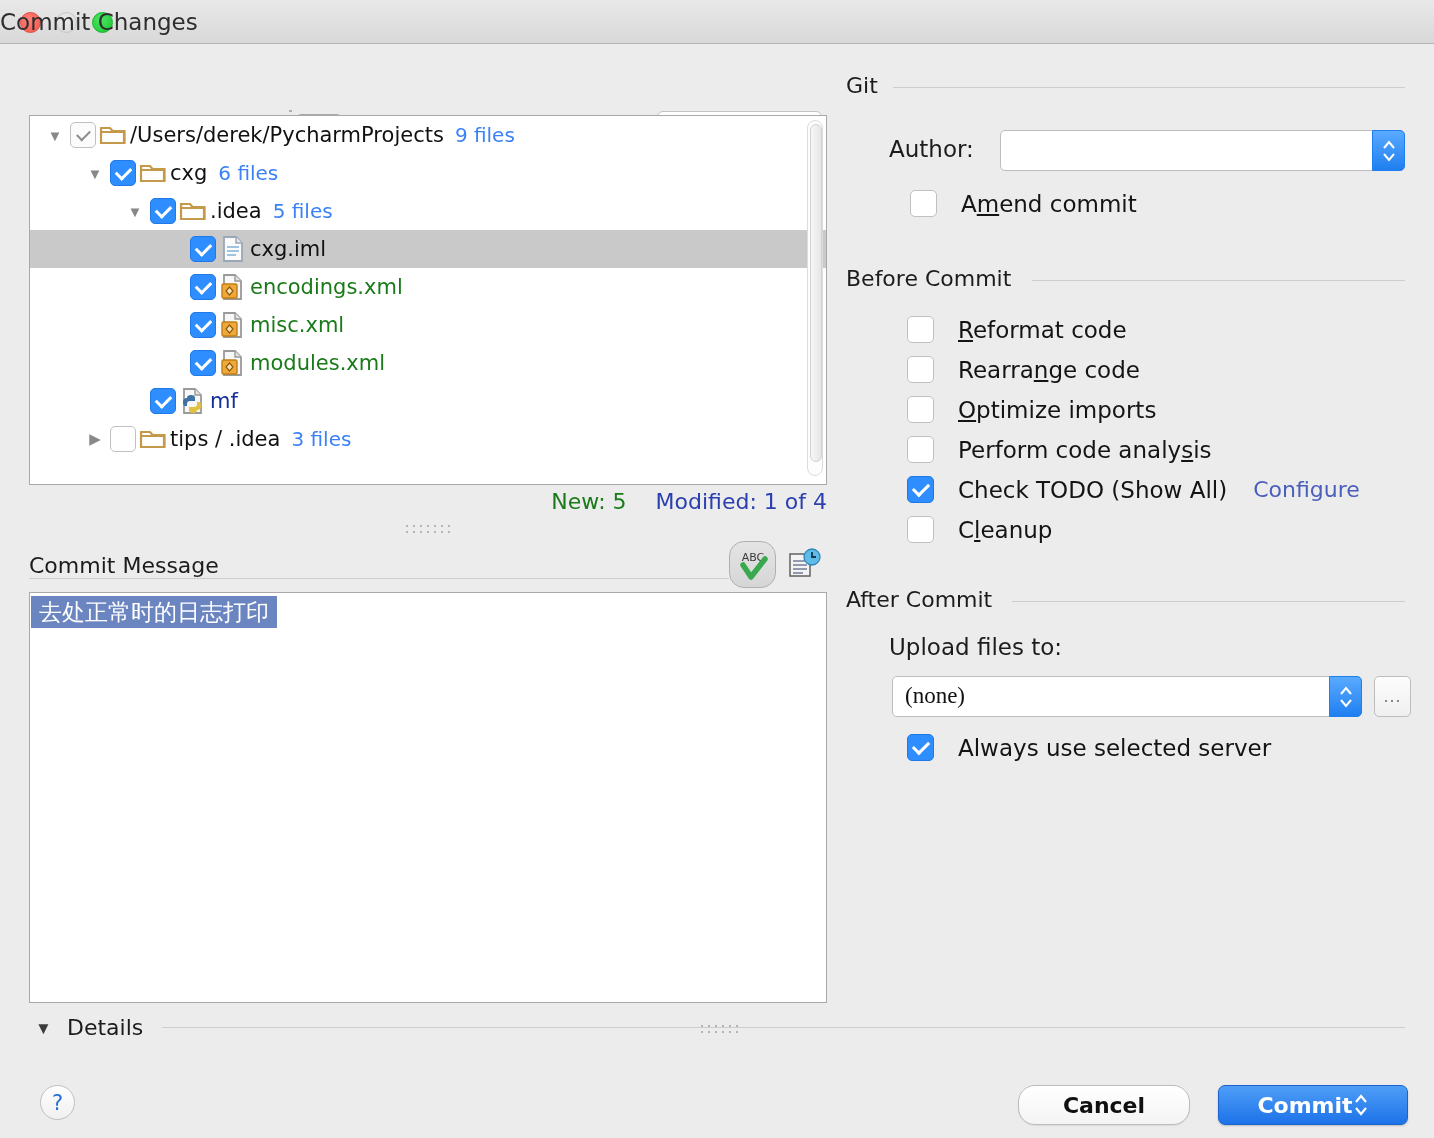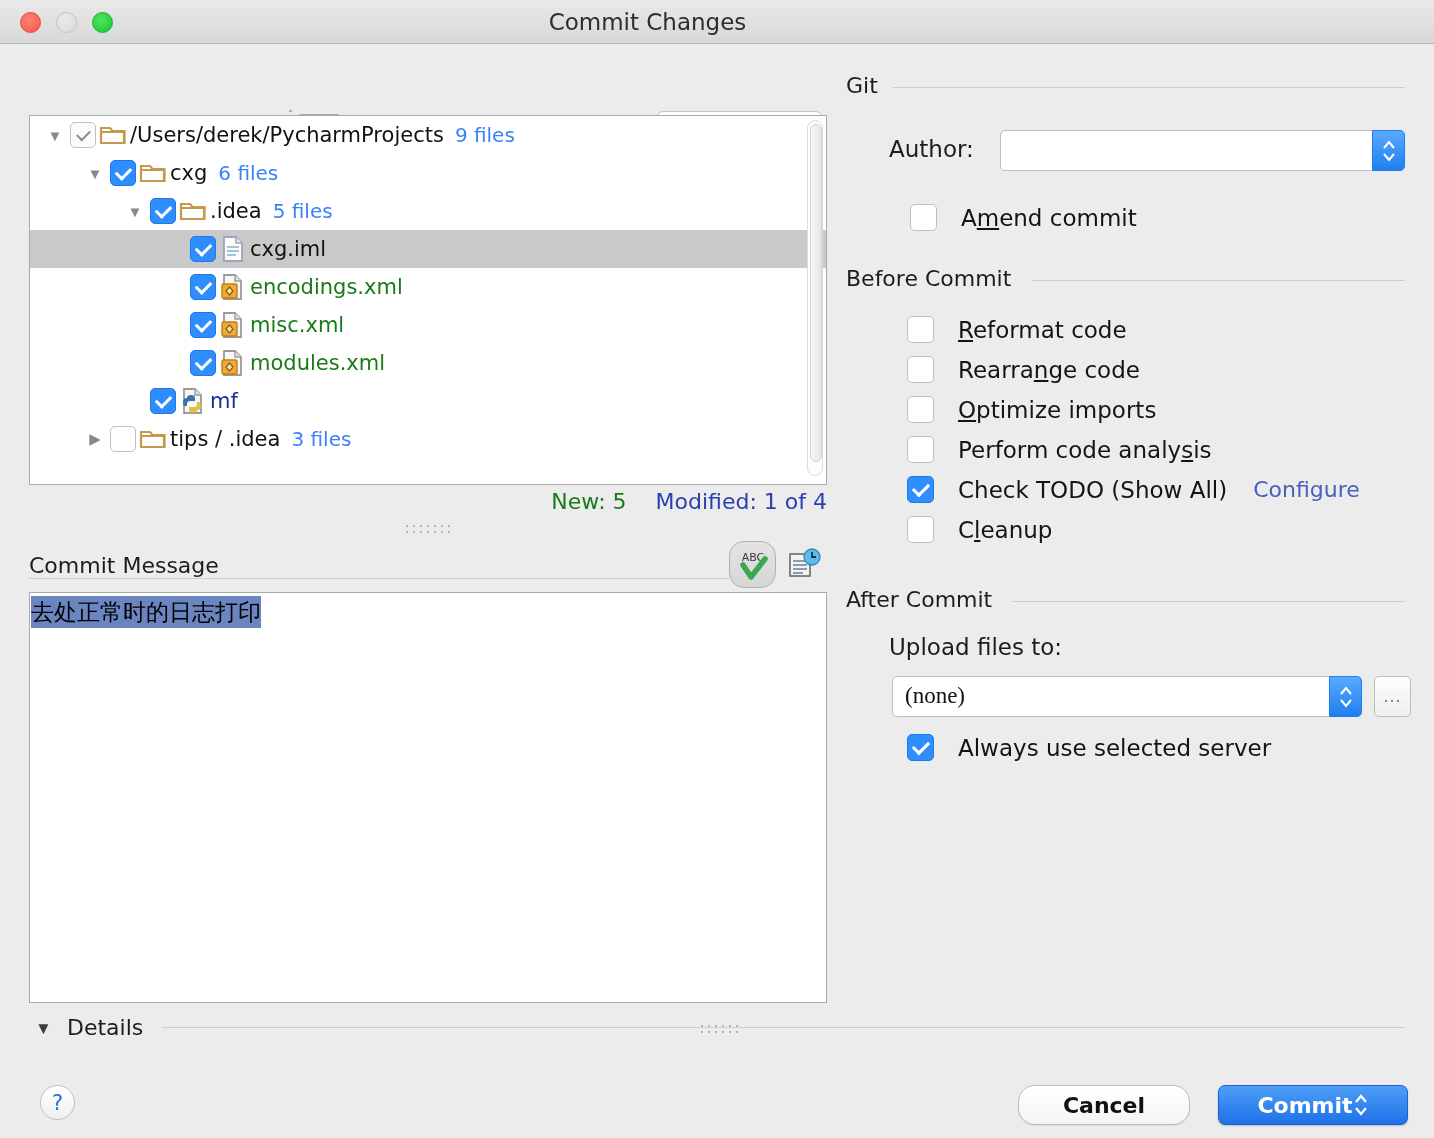--- a/index.html
+++ b/index.html
@@ -19,21 +19,21 @@
   }
 
   
   .titlebar{
     position:absolute; left:0; top:0; width:1434px; height:44px;
     background:linear-gradient(#e9e9e9,#d8d8d8);
     border-bottom:1px solid #b5b5b5;
   }
   .title{
     position:absolute; left:0; top:0; width:1295px; height:44px;
-    line-height:44px; text-align:center;
+    line-height:44px; text-align:left;
     font-size:23px; color:#2d2d2d; font-weight:400;
     font-family:"DejaVu Sans",sans-serif;
   }
   .lights{ position:absolute; left:20px; top:12px; display:flex; gap:15px; }
   .light{ width:21px; height:21px; border-radius:50%; }
   .l-close{ background:radial-gradient(circle at 40% 35%,#ff8277,#f5554a); border:1px solid #e0463d; }
   .l-min{ background:radial-gradient(circle at 40% 35%,#eaeaea,#d9d9d9); border:1px solid #c4c4c4; }
   .l-max{ background:radial-gradient(circle at 40% 35%,#4fe364,#16c72e); border:1px solid #14b328; }
 
   
@@ -133,22 +133,22 @@
     background:linear-gradient(#e4e4e4,#d6d6d6); border:1px solid #b0b0b0; border-radius:15px;
     display:flex; align-items:center; justify-content:center;
   }
   .histbtn{ position:absolute; left:784px; top:543px; width:40px; height:42px; display:flex; align-items:center; justify-content:center;}
   .cm-area{
     position:absolute; left:29px; top:592px; width:798px; height:411px;
     background:#fff; border:1px solid #a9a9a9;
   }
   .cm-text{
     position:absolute; left:1px; top:3px;
-    background:#6a85c0; color:#000000; font-size:23px; line-height:30px;
-    padding:1px 0; font-family:"DejaVu Sans",sans-serif;
+    background:#6a85c0; color:#ffffff; font-size:23px; line-height:30px;
+    padding:1px 8px; font-family:"DejaVu Sans",sans-serif;
   }
 
   
   .det-tri{ position:absolute; left:35px; top:1019px; font-size:17px; color:#3b3b3b; }
   .det-lbl{ position:absolute; left:67px; top:1015px; font-size:22px; color:#1c1c1c; font-family:"DejaVu Sans",sans-serif;}
   .det-line{ position:absolute; left:162px; top:1027px; width:1243px; height:1px; background:#cdcdcd; }
   .det-dots{
     position:absolute; left:700px; top:1024px; width:40px; height:12px;
     background:
       radial-gradient(circle at 2px 2px,#b4b4b4 1.2px,transparent 1.4px),
@@ -504,21 +504,21 @@
   <div class="author-lbl">Author:</div>
   <div class="author-combo">
     <div class="spin">
       <svg width="16" height="26" viewBox="0 0 16 26">
         <polyline points="3,10 8,4 13,10" fill="none" stroke="#fff" stroke-width="2"></polyline>
         <polyline points="3,16 8,22 13,16" fill="none" stroke="#fff" stroke-width="2"></polyline>
       </svg>
     </div>
   </div>
 
-  <div class="ckrow" style="left:910px; top:190px;margin-top:14px;">
+  <div class="ckrow" style="left:910px; top:190px;">
     <span class="ck off"></span>
     <span class="cktxt">A<u>m</u>end commit</span>
   </div>
 
   <div class="sec-lbl" style="left:846px; top:266px;">Before Commit</div>
   <div class="sec-line" style="left:1032px; top:280px; width:373px;"></div>
 
   <div class="ckrow" style="left:907px; top:316px;">
     <span class="ck off"></span>
     <span class="cktxt"><u>R</u>eformat code</span>

